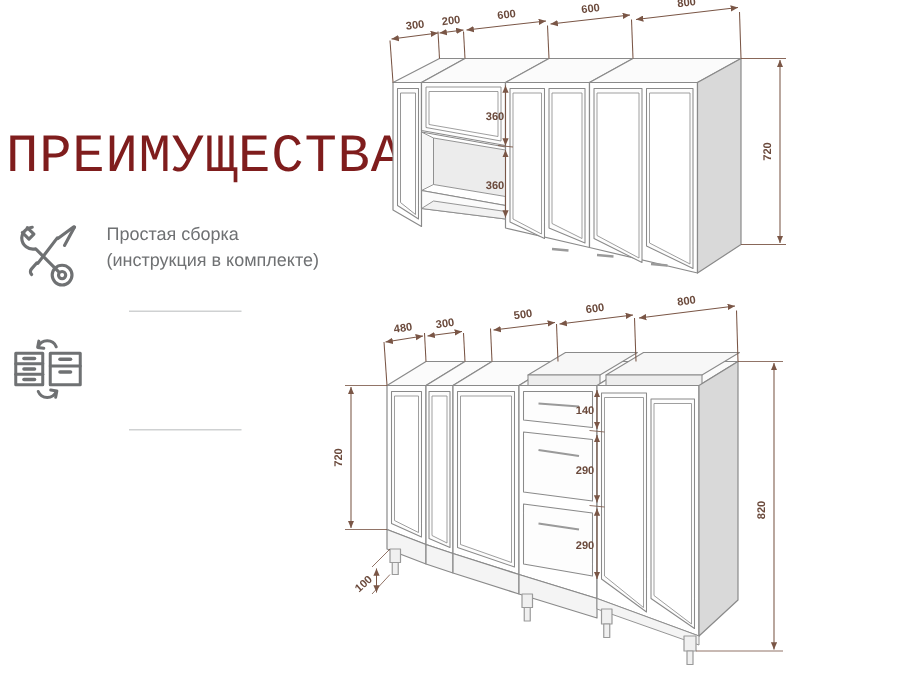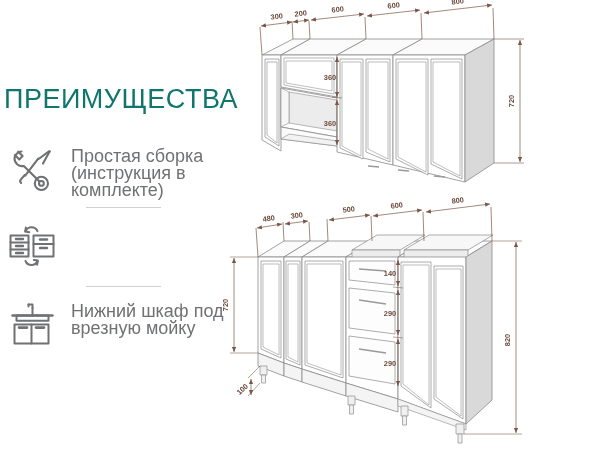--- a/index.html
+++ b/index.html
@@ -10,32 +10,33 @@
     overflow:hidden;
     position:relative;
   }
   .page{position:relative;width:600px;height:457px;}
 
   
   .left-col{position:absolute;left:0;top:0;width:248px;height:457px;}
 
   .page-title{
     position:absolute;left:4px;top:84px;
-    font-size:27px;
+    font-size:36px;
     letter-spacing:0.5px;
-    color:#0f766e;
+    color:#7f1d1d;
     font-weight:400;
     white-space:nowrap;
+    font-family:Liberation Mono, monospace;
   }
 
   .feature{position:absolute;left:8px;display:flex;align-items:flex-start;}
   .feature .ficon{width:48px;height:48px;flex:0 0 48px;display:block;}
   .feature .ftext{
     margin-left:15px;
-    font-size:18px;
+    font-size:12px;
     line-height:17px;
     color:#6f7173;
     padding-top:3px;
     white-space:pre-line;
   }
   #feature-0{top:145px;}
   #feature-1{top:222px;}
   #feature-2{top:300px;}
 
   .divider{
@@ -113,42 +114,20 @@
 
             <path d="M29.5 39.0 A6.5 6.5 0 0 1 17.5 39.0"></path>
             <path d="M29.1 42.8 L29.9 38.6 L25.8 38.0"></path>
           </g>
         </svg>
       </span>
     </div>
 
     <div class="divider" id="divider-1"></div>
 
-    <div class="feature" id="feature-2">
-      <span class="ficon">
-        <svg viewBox="0 0 48 48" width="48" height="48">
-          <g fill="none" stroke="#6f7173" stroke-width="2" stroke-linecap="round" stroke-linejoin="round">
-
-            <path d="M20.5 4.5 L24.5 4.5 L24.5 8"></path>
-            <line x1="20.5" y1="4.5" x2="20.5" y2="6.6"></line>
-            <line x1="24.5" y1="8" x2="24.5" y2="15.5"></line>
-
-            <rect x="8.5" y="15.5" width="32" height="5.2"></rect>
-            <line x1="4.5" y1="15.5" x2="44.5" y2="15.5" stroke-width="2.4"></line>
-
-            <rect x="6.5" y="24.5" width="34" height="19"></rect>
-            <line x1="23.5" y1="24.5" x2="23.5" y2="43.5"></line>
-            <line x1="11" y1="27.6" x2="19" y2="27.6" stroke-width="2.6"></line>
-            <line x1="28" y1="27.6" x2="36" y2="27.6" stroke-width="2.6"></line>
-          </g>
-        </svg>
-      </span>
-      <span class="ftext">Нижний шкаф под
-врезную мойку</span>
-    </div>
   </div>
 
   <div class="drawing" id="upper-drawing">
     <svg viewBox="0 0 352 205" width="352" height="205">
       <defs>
         <marker id="ua" markerWidth="8" markerHeight="8" refX="7" refY="3" orient="auto">
           <path d="M0,0 L7,3 L0,6 z" fill="#7a5646"></path>
         </marker>
         <marker id="ub" markerWidth="8" markerHeight="8" refX="1" refY="3" orient="auto">
           <path d="M8,0 L1,3 L8,6 z" fill="#7a5646"></path>

